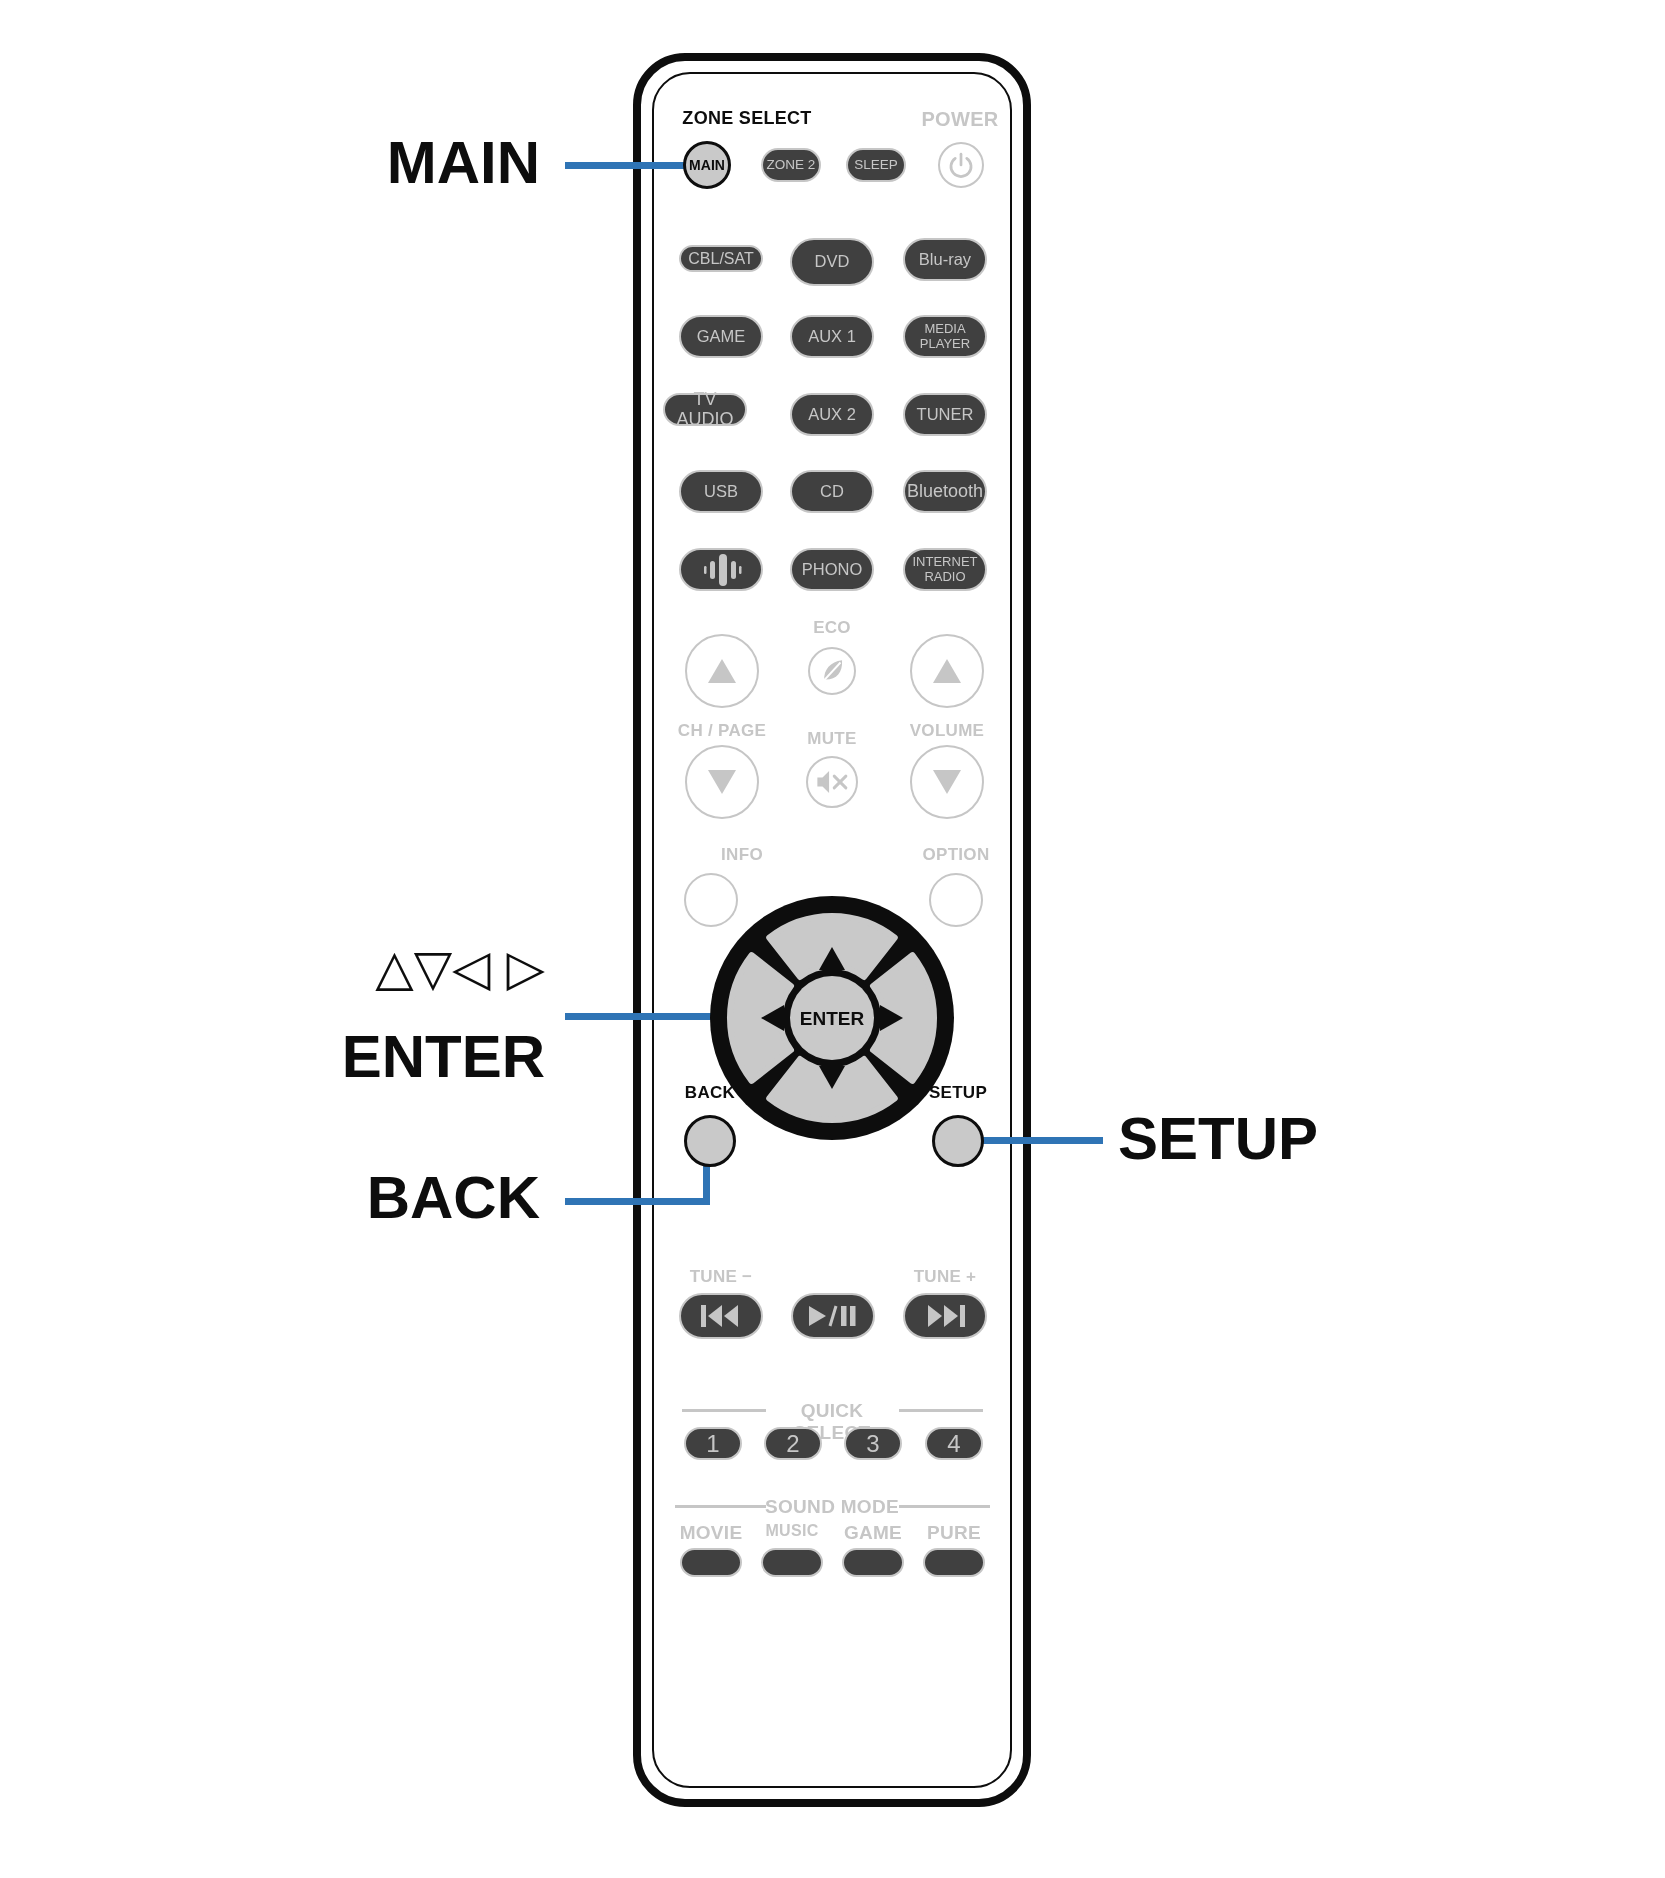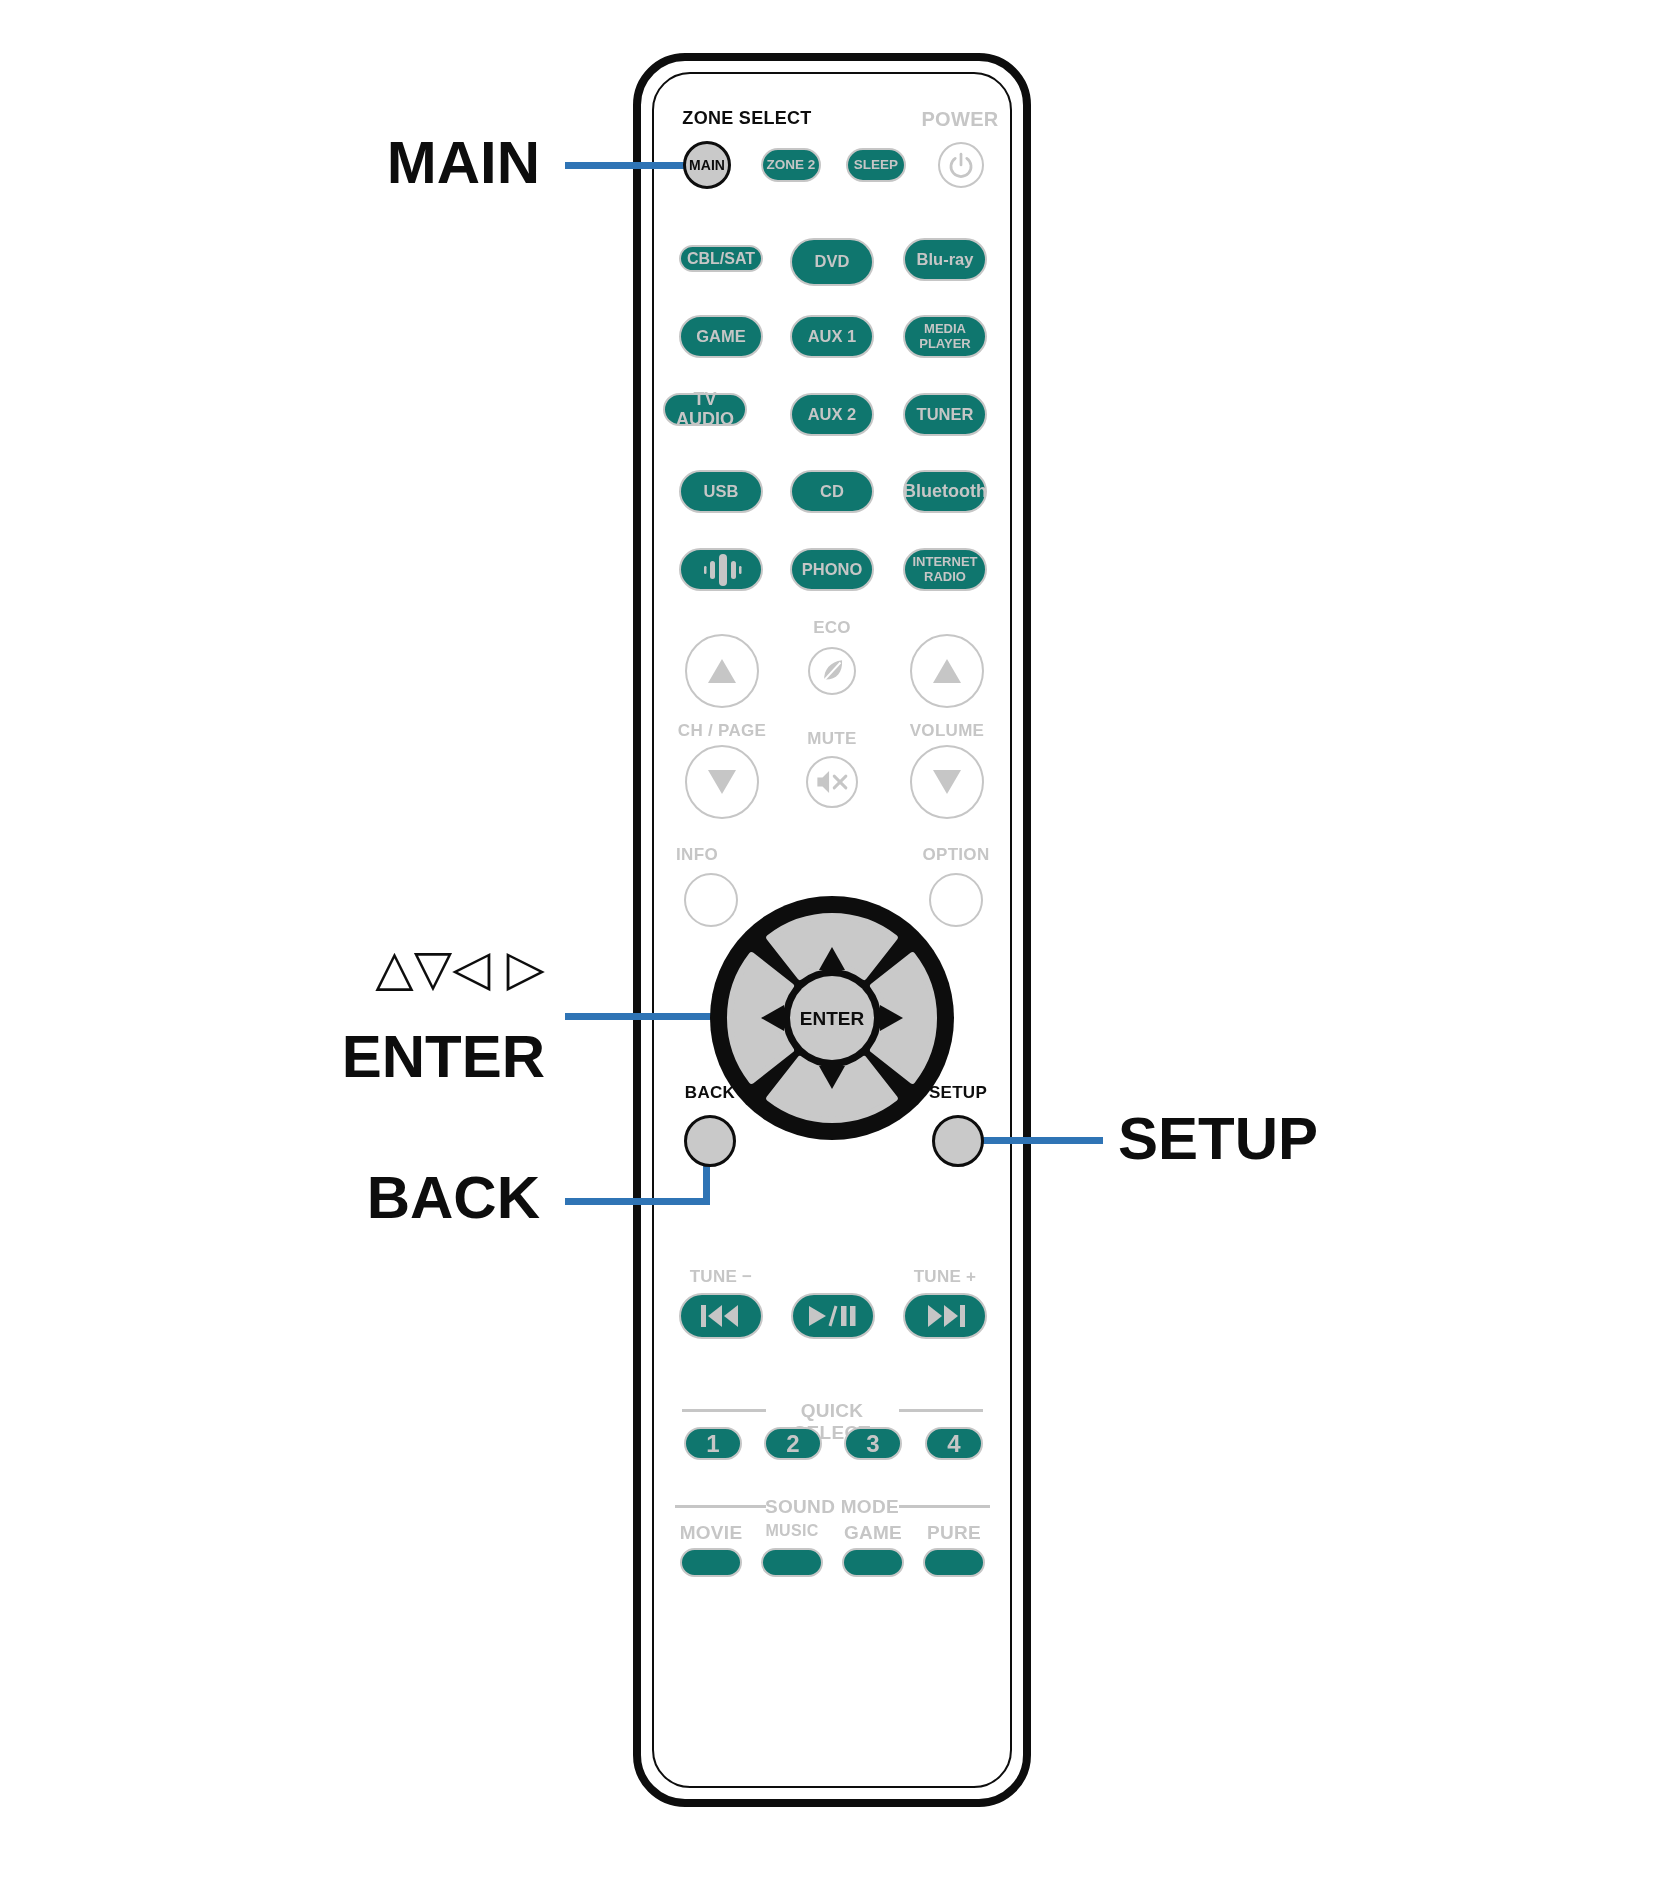--- a/index.html
+++ b/index.html
@@ -11,23 +11,23 @@
   *{margin:0;padding:0;box-sizing:border-box}
   body{background:#fff;font-family:"Liberation Sans", sans-serif;}
   .page{position:relative;width:1665px;height:1878px;background:#fff;overflow:hidden}
   .abs{position:absolute}
 
   
   .remote{border:8px solid var(--blk);border-radius:52px;background:#fff;z-index:1}
   .remote-inner{position:absolute;left:11px;top:11px;right:11px;bottom:11px;border:2.5px solid var(--blk);border-radius:38px}
 
   
-  .pill{border:2.5px solid var(--g);border-radius:26px;color:var(--g);font-weight:bold;
+  .pill{border:2.5px solid var(--g);border-radius:26px;color:var(--g);font-weight:normal;
         display:flex;align-items:center;justify-content:center;text-align:center;
-        white-space:pre-line;background:#0f766e;z-index:2;font-size:16.5px;line-height:1.08}
+        white-space:pre-line;background:#404040;z-index:2;font-size:16.5px;line-height:1.08}
   .circ{border:2.5px solid var(--g);border-radius:50%;display:flex;align-items:center;justify-content:center;background:#fff;z-index:2}
   .gbtn{background:var(--fill);border:3px solid var(--blk);border-radius:50%;
         display:flex;align-items:center;justify-content:center;font-weight:bold;color:var(--blk);z-index:4}
   .glbl{color:var(--g);font-weight:bold;text-align:center;font-size:17px;z-index:2;letter-spacing:.3px}
   .blbl{color:var(--blk);font-weight:bold;text-align:center;font-size:17px;z-index:2;letter-spacing:.3px}
   .hline{background:var(--g);height:2.5px;z-index:2}
   .bline{background:var(--blue);z-index:3}
   .callout{color:var(--blk);font-weight:bold;font-size:60px;line-height:1;z-index:2}
   .tri-callout{font-size:50px;font-weight:normal;color:var(--blk);line-height:1;z-index:2;font-family:"DejaVu Sans", sans-serif}
 </style>
@@ -119,21 +119,21 @@
       <line x1="29" y1="12" x2="45" y2="28" stroke="#c6c6c6" stroke-width="4" stroke-linecap="round"></line>
       <line x1="45" y1="12" x2="29" y2="28" stroke="#c6c6c6" stroke-width="4" stroke-linecap="round"></line>
     </svg>
   </div>
   <div class="abs circ" style="left:910px;top:745px;width:74px;height:74px">
     <svg width="28" height="24" viewBox="0 0 28 24">
       <polygon points="0,0 28,0 14,24" fill="#c6c6c6"></polygon>
       </svg>
   </div>
 
-  <div class="abs glbl" style="left:647px;top:845px;width:100px">INFO</div>
+  <div class="abs glbl" style="left:692px;top:845px;width:100px">INFO</div>
   <div class="abs glbl" style="left:906px;top:845px;width:100px">OPTION</div>
   <div class="abs circ" style="left:684px;top:873px;width:54px;height:54px"></div>
   <div class="abs circ" style="left:929px;top:873px;width:54px;height:54px"></div>
 
   <svg class="abs" style="left:707px;top:893px;z-index:4" width="250" height="250" viewBox="0 0 250 250">
     <circle cx="125" cy="125" r="122" fill="#0d0d0d"></circle>
     <g>
       <path d="M62.2,44.6 A102,102 0 0 1 187.8,44.6 L157,84 A52,52 0 0 0 93,84 Z" fill="#c9c9c9" stroke="#c9c9c9" stroke-width="6" stroke-linejoin="round"></path>
       <polygon points="125,54 138,77 112,77" fill="#0d0d0d"></polygon>
     </g>

